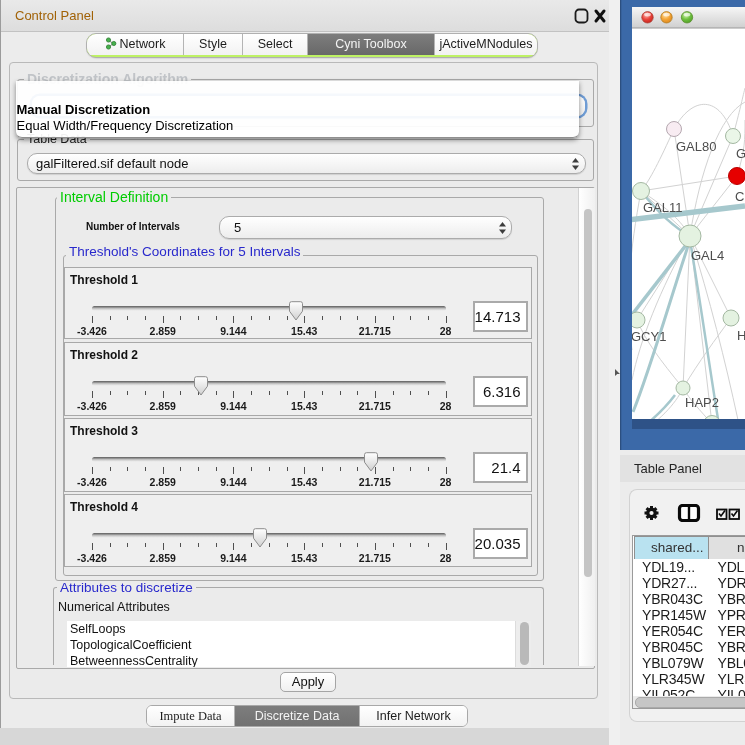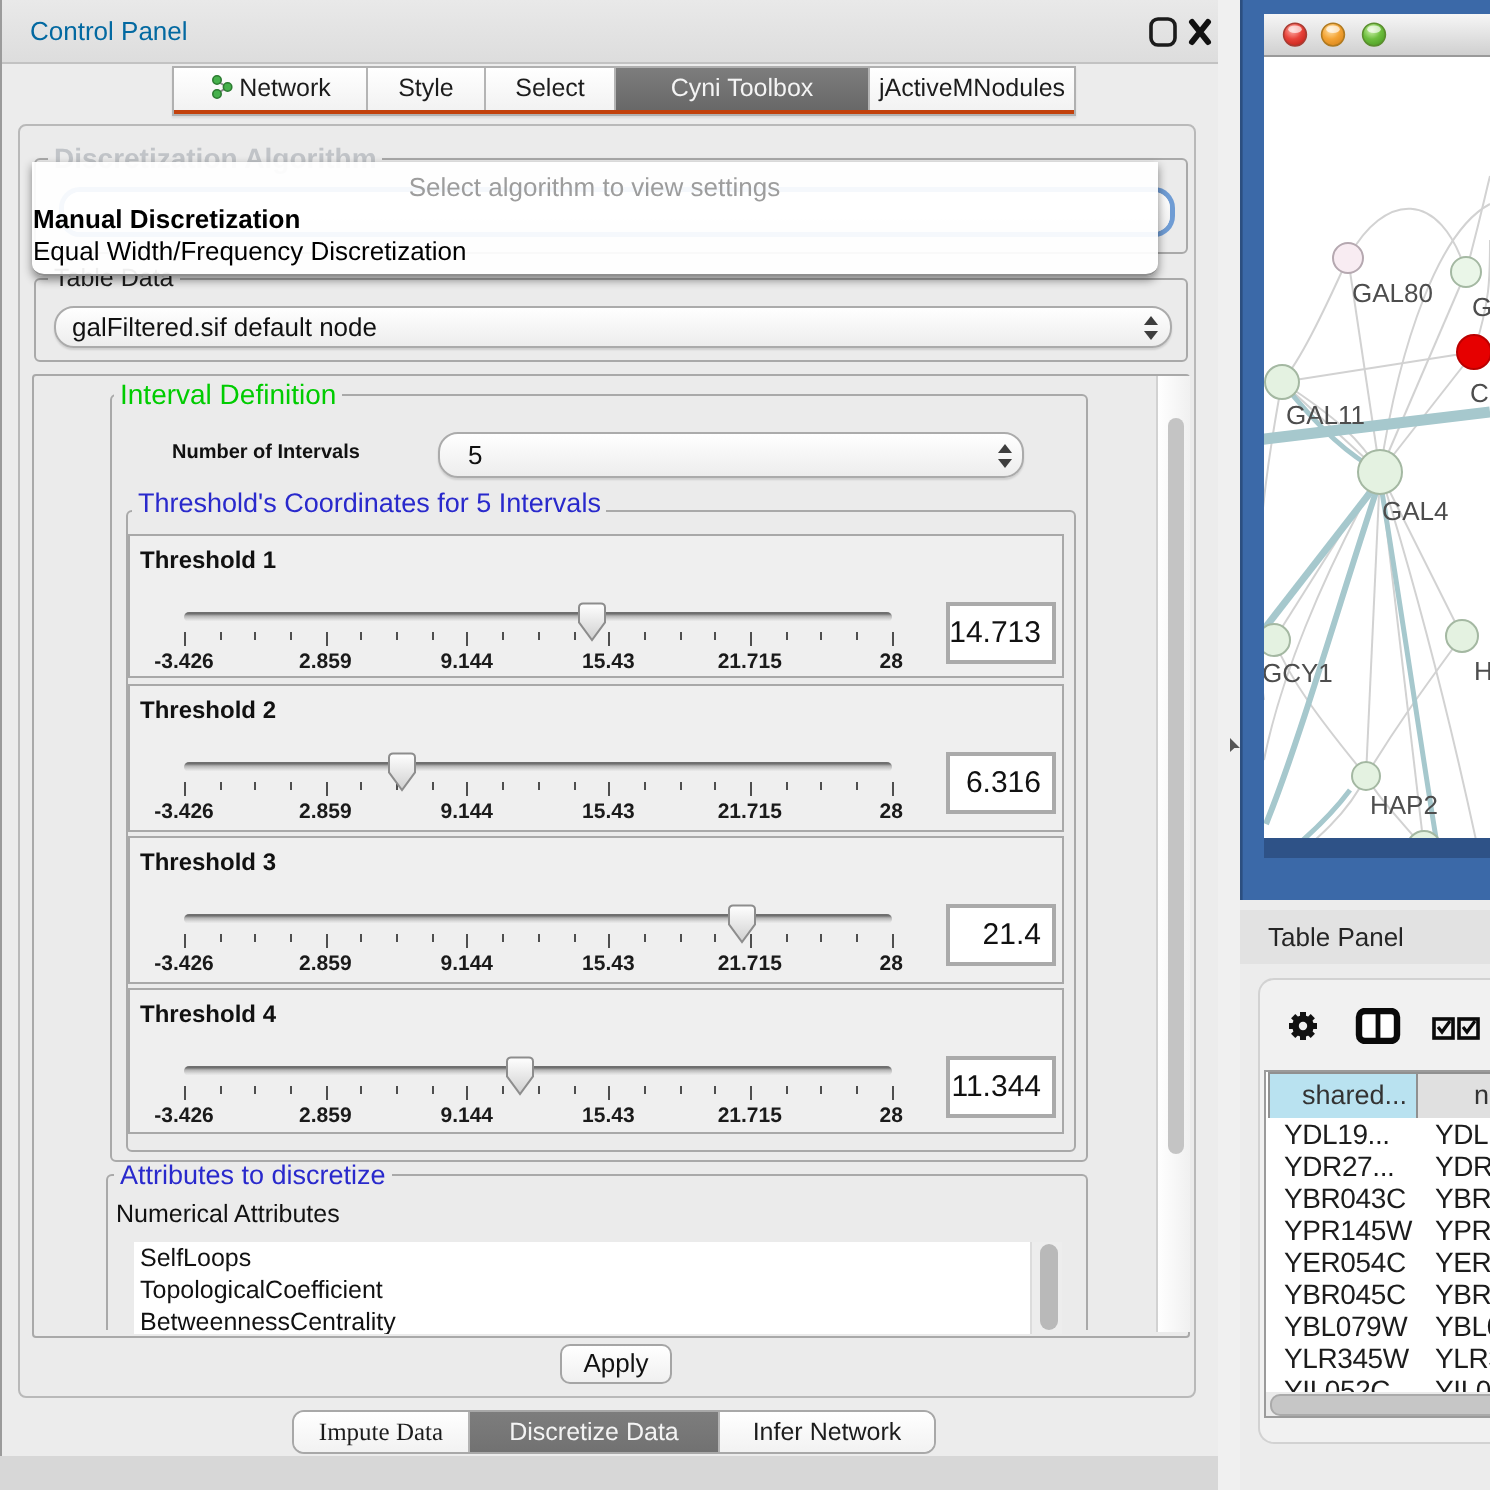--- a/index.html
+++ b/index.html
@@ -26,28 +26,28 @@
            width:50px;text-align:center;margin-left:-25px;}
   .tick{position:absolute;width:1px;background:#4f4f4f;}
   .rowtxt{font-size:14px;color:#1c1c1c;letter-spacing:-0.2px;}
 </style>
 </head>
 <body>
 
 <div class="abs" id="cpwin" style="left:0;top:0;width:608px;height:728px;background:#ececec;border-left:1px solid #9b9b9b;border-right:1px solid #dadada;border-bottom:1px solid #ababab;">
 
   <div class="abs" style="left:0;top:0;width:609px;height:31px;background:linear-gradient(#e9e9e9,#dddddd);border-bottom:1px solid #c2c2c2;"></div>
-  <div class="abs" style="left:14px;top:8px;font-size:13px;color:#0369a1;">Control Panel</div>
+  <div class="abs" style="left:14px;top:8px;font-size:13px;color:#a16207;">Control Panel</div>
 
   <svg class="abs" style="left:573px;top:8px;" width="34" height="16" viewBox="0 0 34 16">
     <rect x="1.5" y="1.5" width="12" height="13" rx="3.5" fill="none" stroke="#1b1b1b" stroke-width="1.8"></rect>
     <path d="M22 3 L30 13 M30 3 L22 13" stroke="#111" stroke-width="3" stroke-linecap="round"></path>
   </svg>
 
-  <div class="abs" style="left:85px;top:33px;height:23px;border:1px solid #b0b0b0;border-radius:0;overflow:hidden;background:#c2410c;box-shadow:0 1px 1px rgba(0,0,0,0.08);">
+  <div class="abs" style="left:85px;top:33px;height:23px;border:1px solid #b0b0b0;border-radius:10px;overflow:hidden;background:#bef264;box-shadow:0 1px 1px rgba(0,0,0,0.08);">
     <div class="seg" style="width:96px;">
       <svg width="12" height="13" viewBox="0 0 12 13" style="vertical-align:-2px;margin-right:3px;">
         <path d="M3.5 3.5 L8.5 6.5 L3.5 10" stroke="#8a8a8a" stroke-width="1" fill="none"></path>
         <circle cx="3.5" cy="3" r="2.1" fill="#46b14c" stroke="#2c7b31" stroke-width="0.8"></circle>
         <circle cx="3.5" cy="10" r="2.1" fill="#46b14c" stroke="#2c7b31" stroke-width="0.8"></circle>
         <circle cx="8.8" cy="6.5" r="2.1" fill="#46b14c" stroke="#2c7b31" stroke-width="0.8"></circle>
       </svg>Network</div><div class="seg" style="width:58px;">Style</div><div class="seg" style="width:64px;">Select</div><div class="seg dark" style="width:126px;">Cyni Toolbox</div><div class="seg" style="width:102px;border-right:none;">jActiveMNodules</div>
   </div>
 
   <div class="abs" style="left:8px;top:62px;width:587px;height:635px;background:#ebebeb;border:1px solid #b9b9b9;border-radius:4px;"></div>
@@ -60,21 +60,20 @@
   <div class="gtitle" style="left:23px;top:132px;color:#1d1d1d;">Table Data</div>
   <div class="combo" style="left:26px;top:153px;width:557px;height:19px;">
     <div class="abs" style="left:8px;top:0;line-height:19px;font-size:13px;color:#111;">galFiltered.sif default node</div>
     <svg class="abs" style="right:5px;top:3.5px;" width="9" height="12" viewBox="0 0 9 12">
       <path d="M4.5 0 L8 4.5 L1 4.5 Z" fill="#3d3d3d"></path>
       <path d="M4.5 12 L8 7.5 L1 7.5 Z" fill="#3d3d3d"></path>
     </svg>
   </div>
 
   <div class="abs" style="left:14.5px;top:81px;width:563.5px;height:56px;background:rgba(255,255,255,0.93);border-radius:0 0 6px 6px;border-bottom:1px solid #8f8f8f;box-shadow:0 2px 5px rgba(0,0,0,0.45);">
-    <div class="abs" style="left:0;top:5px;width:563.5px;text-align:center;font-size:13px;color:#9d9d9d;">Select algorithm to view settings</div>
     <div class="abs" style="left:1px;top:21px;font-size:13px;font-weight:bold;color:#000;">Manual Discretization</div>
     <div class="abs" style="left:1px;top:37px;font-size:13px;color:#000;">Equal Width/Frequency Discretization</div>
   </div>
 
   <div class="grp" style="left:15px;top:187px;width:577px;height:480px;border-radius:2px;"></div>
 
   <div class="abs" style="left:577px;top:188px;width:15.5px;height:478px;background:linear-gradient(90deg,#ffffff,#f0f0f0);border-left:1px solid #d2d2d2;"></div>
   <div class="abs" style="left:582.5px;top:209px;width:8.5px;height:368px;background:#c4c4c4;border-radius:4.5px;"></div>
 
   <div class="grp" style="left:54px;top:196.5px;width:487px;height:382px;"></div>
@@ -247,21 +246,21 @@
 <div class="ticklbl" style="left:380.6px;">28</div>
 <svg class="abs" style="left:186.6px;top:33px;" width="16" height="20" viewBox="0 0 15 20">
 <defs>
           <linearGradient id="thg3" x1="0" y1="0" x2="0" y2="1">
 <stop offset="0" stop-color="#ffffff"></stop>
             <stop offset="1" stop-color="#d0d0d0"></stop>
           </linearGradient>
         </defs>
 <path d="M3 0.7 h9 a2 2 0 0 1 2 2 v7.5 L7.5 19 L1 10.2 v-7.5 a2 2 0 0 1 2 -2 z" fill="url(#thg3)" stroke="#8d8d8d" stroke-width="1"></path>
       </svg>
-<div class="vbox">11.344</div>
+<div class="vbox">20.035</div>
 </div>
 
   <div class="grp" style="left:52px;top:587px;width:489px;height:77px;border-bottom:none;border-radius:3px 3px 0 0;"></div>
   <div class="gtitle" style="left:56px;top:580.5px;color:#2929cc;font-size:13.5px;">Attributes to discretize</div>
   <div class="abs" style="left:57px;top:600px;font-size:12.5px;font-weight:normal;color:#111;">Numerical Attributes</div>
   <div class="abs" style="left:66px;top:620.5px;width:464px;height:46px;background:#ffffff;overflow:hidden;">
     <div style="padding:0.5px 0 0 3px;font-size:12.5px;color:#111;line-height:16.2px;">SelfLoops<br>TopologicalCoefficient<br>BetweennessCentrality</div>
     <div class="abs" style="right:0;top:0;width:15.5px;height:46px;background:#ededed;border-left:1px solid #dcdcdc;"></div>
     <div class="abs" style="right:2px;top:1.5px;width:9.5px;height:43px;background:#b9b9b9;border-radius:5px;"></div>
   </div>

